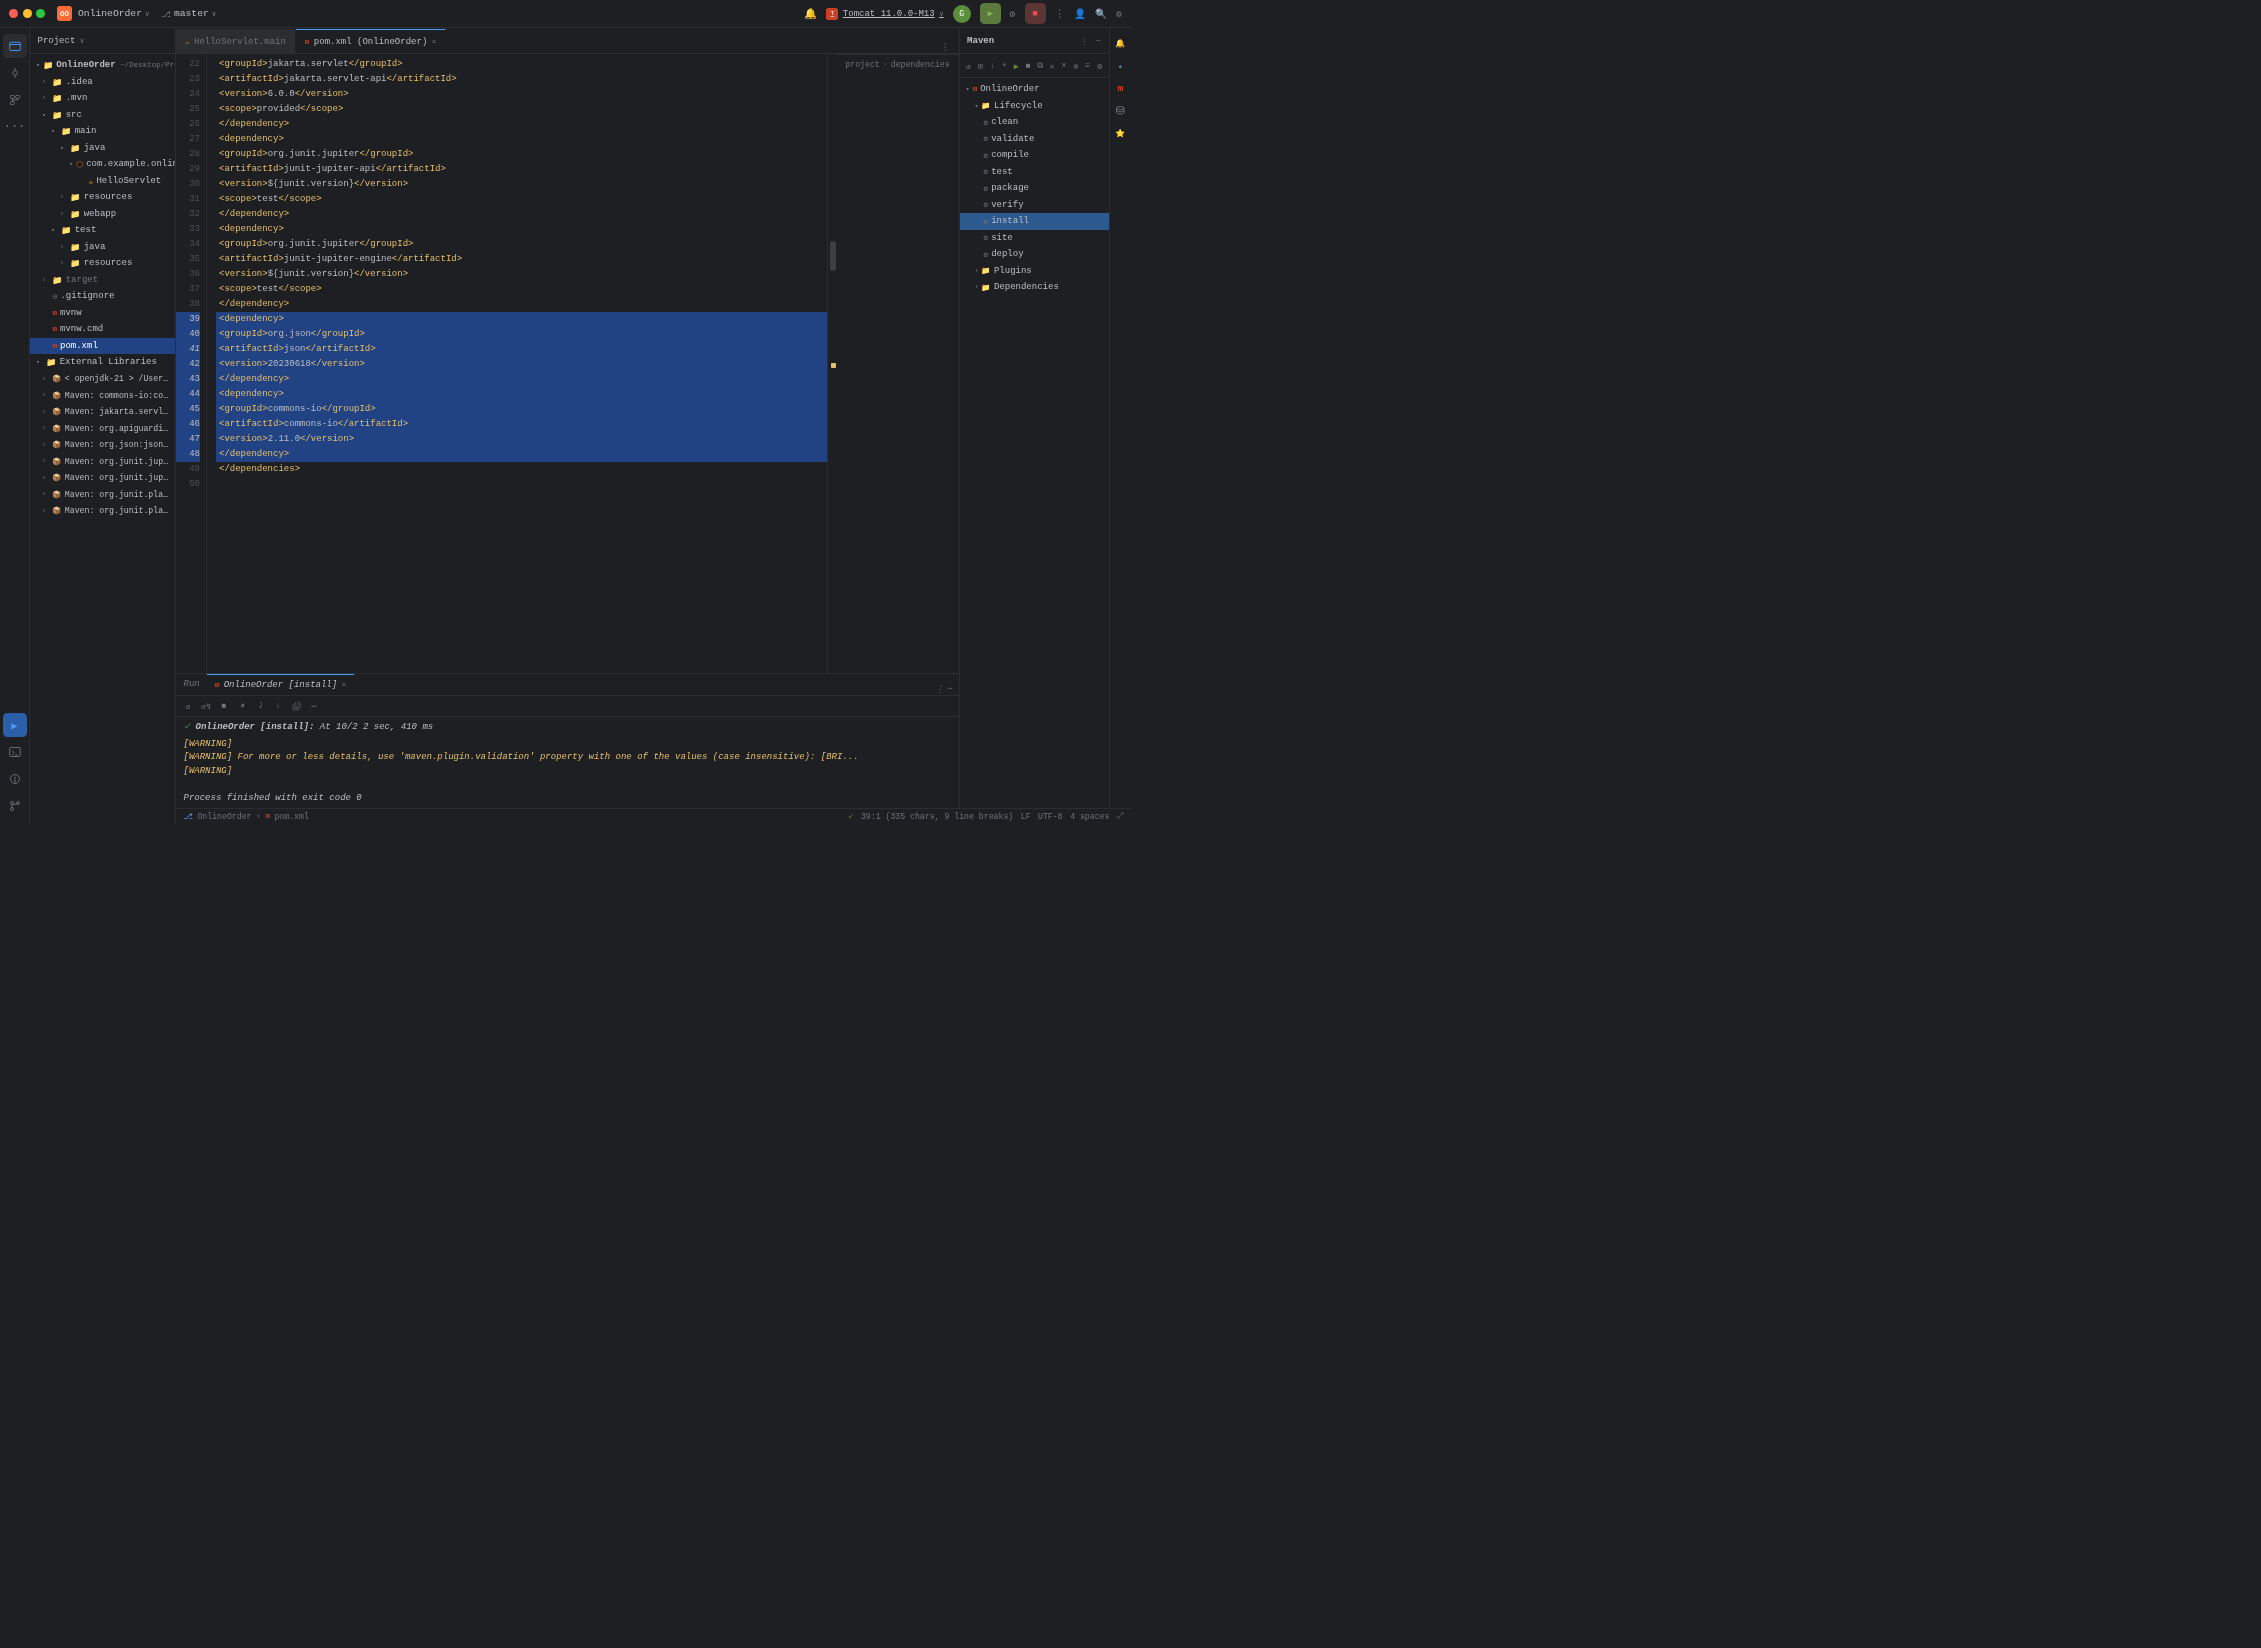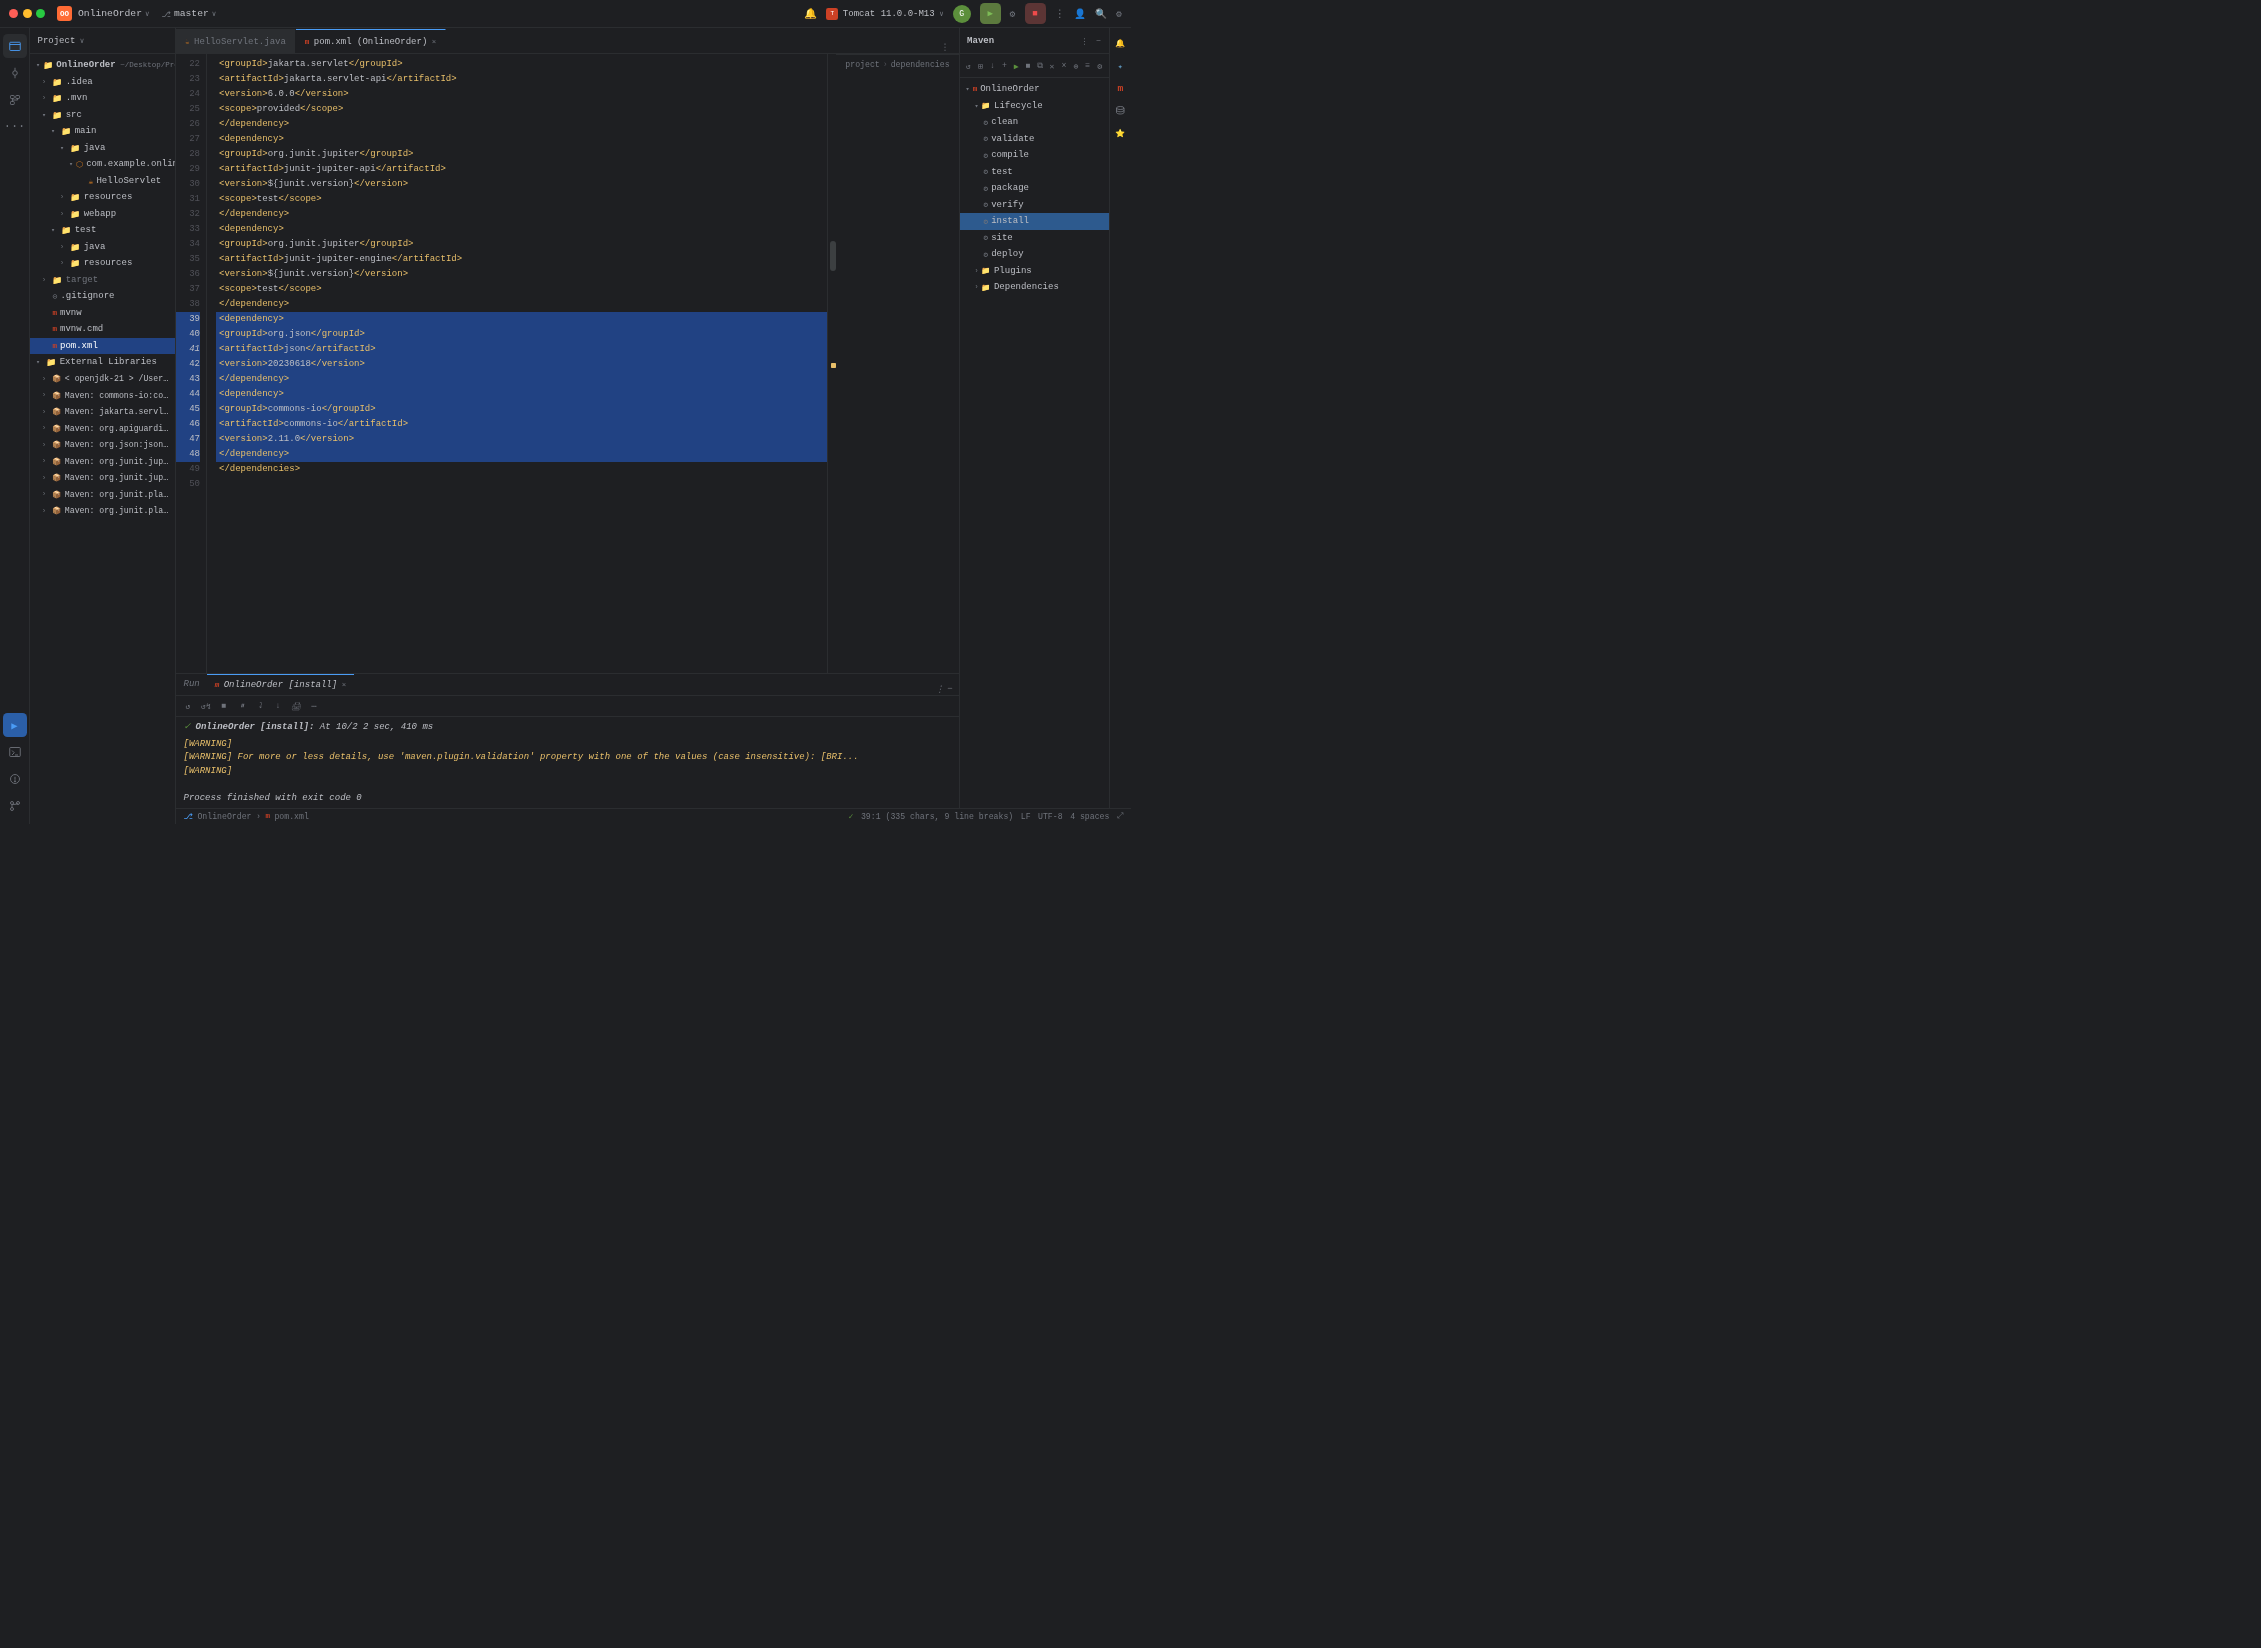--- a/index.html
+++ b/index.html
@@ -70,20 +70,21 @@
       gap: 9px;
       color: #6f737b;
       font-size: 10.5px;
     }
     .titlebar-tomcat {
       display: flex;
       align-items: center;
       gap: 4.5px;
       color: #bcbec4;
       font-size: 9px;
+      text-decoration: underline;
     }
     .tomcat-badge {
       width: 12px;
       height: 12px;
       background: #cc4125;
       border-radius: 2.2px;
       display: flex;
       align-items: center;
       justify-content: center;
       font-size: 6px;
@@ -723,21 +724,21 @@
   </div>
 
   <div class="editor-main-area">
     <div class="editor-and-maven">
 
       <div class="editor-col">
 
         <div class="tabs-bar">
           <div class="tab">
             <span style="color:#c07120; font-size:7.5px;">☕</span>
-            <span>HelloServlet.java</span>
+            <span>HelloServlet.main</span>
           </div>
           <div class="tab active">
             <span style="color:#cc4125; font-size:7.5px; font-weight:bold;">m</span>
             <span>pom.xml (OnlineOrder)</span>
             <span class="tab-close">×</span>
           </div>
           <div class="tabs-more">⋮</div>
         </div>
 
         <div class="editor-inner">

